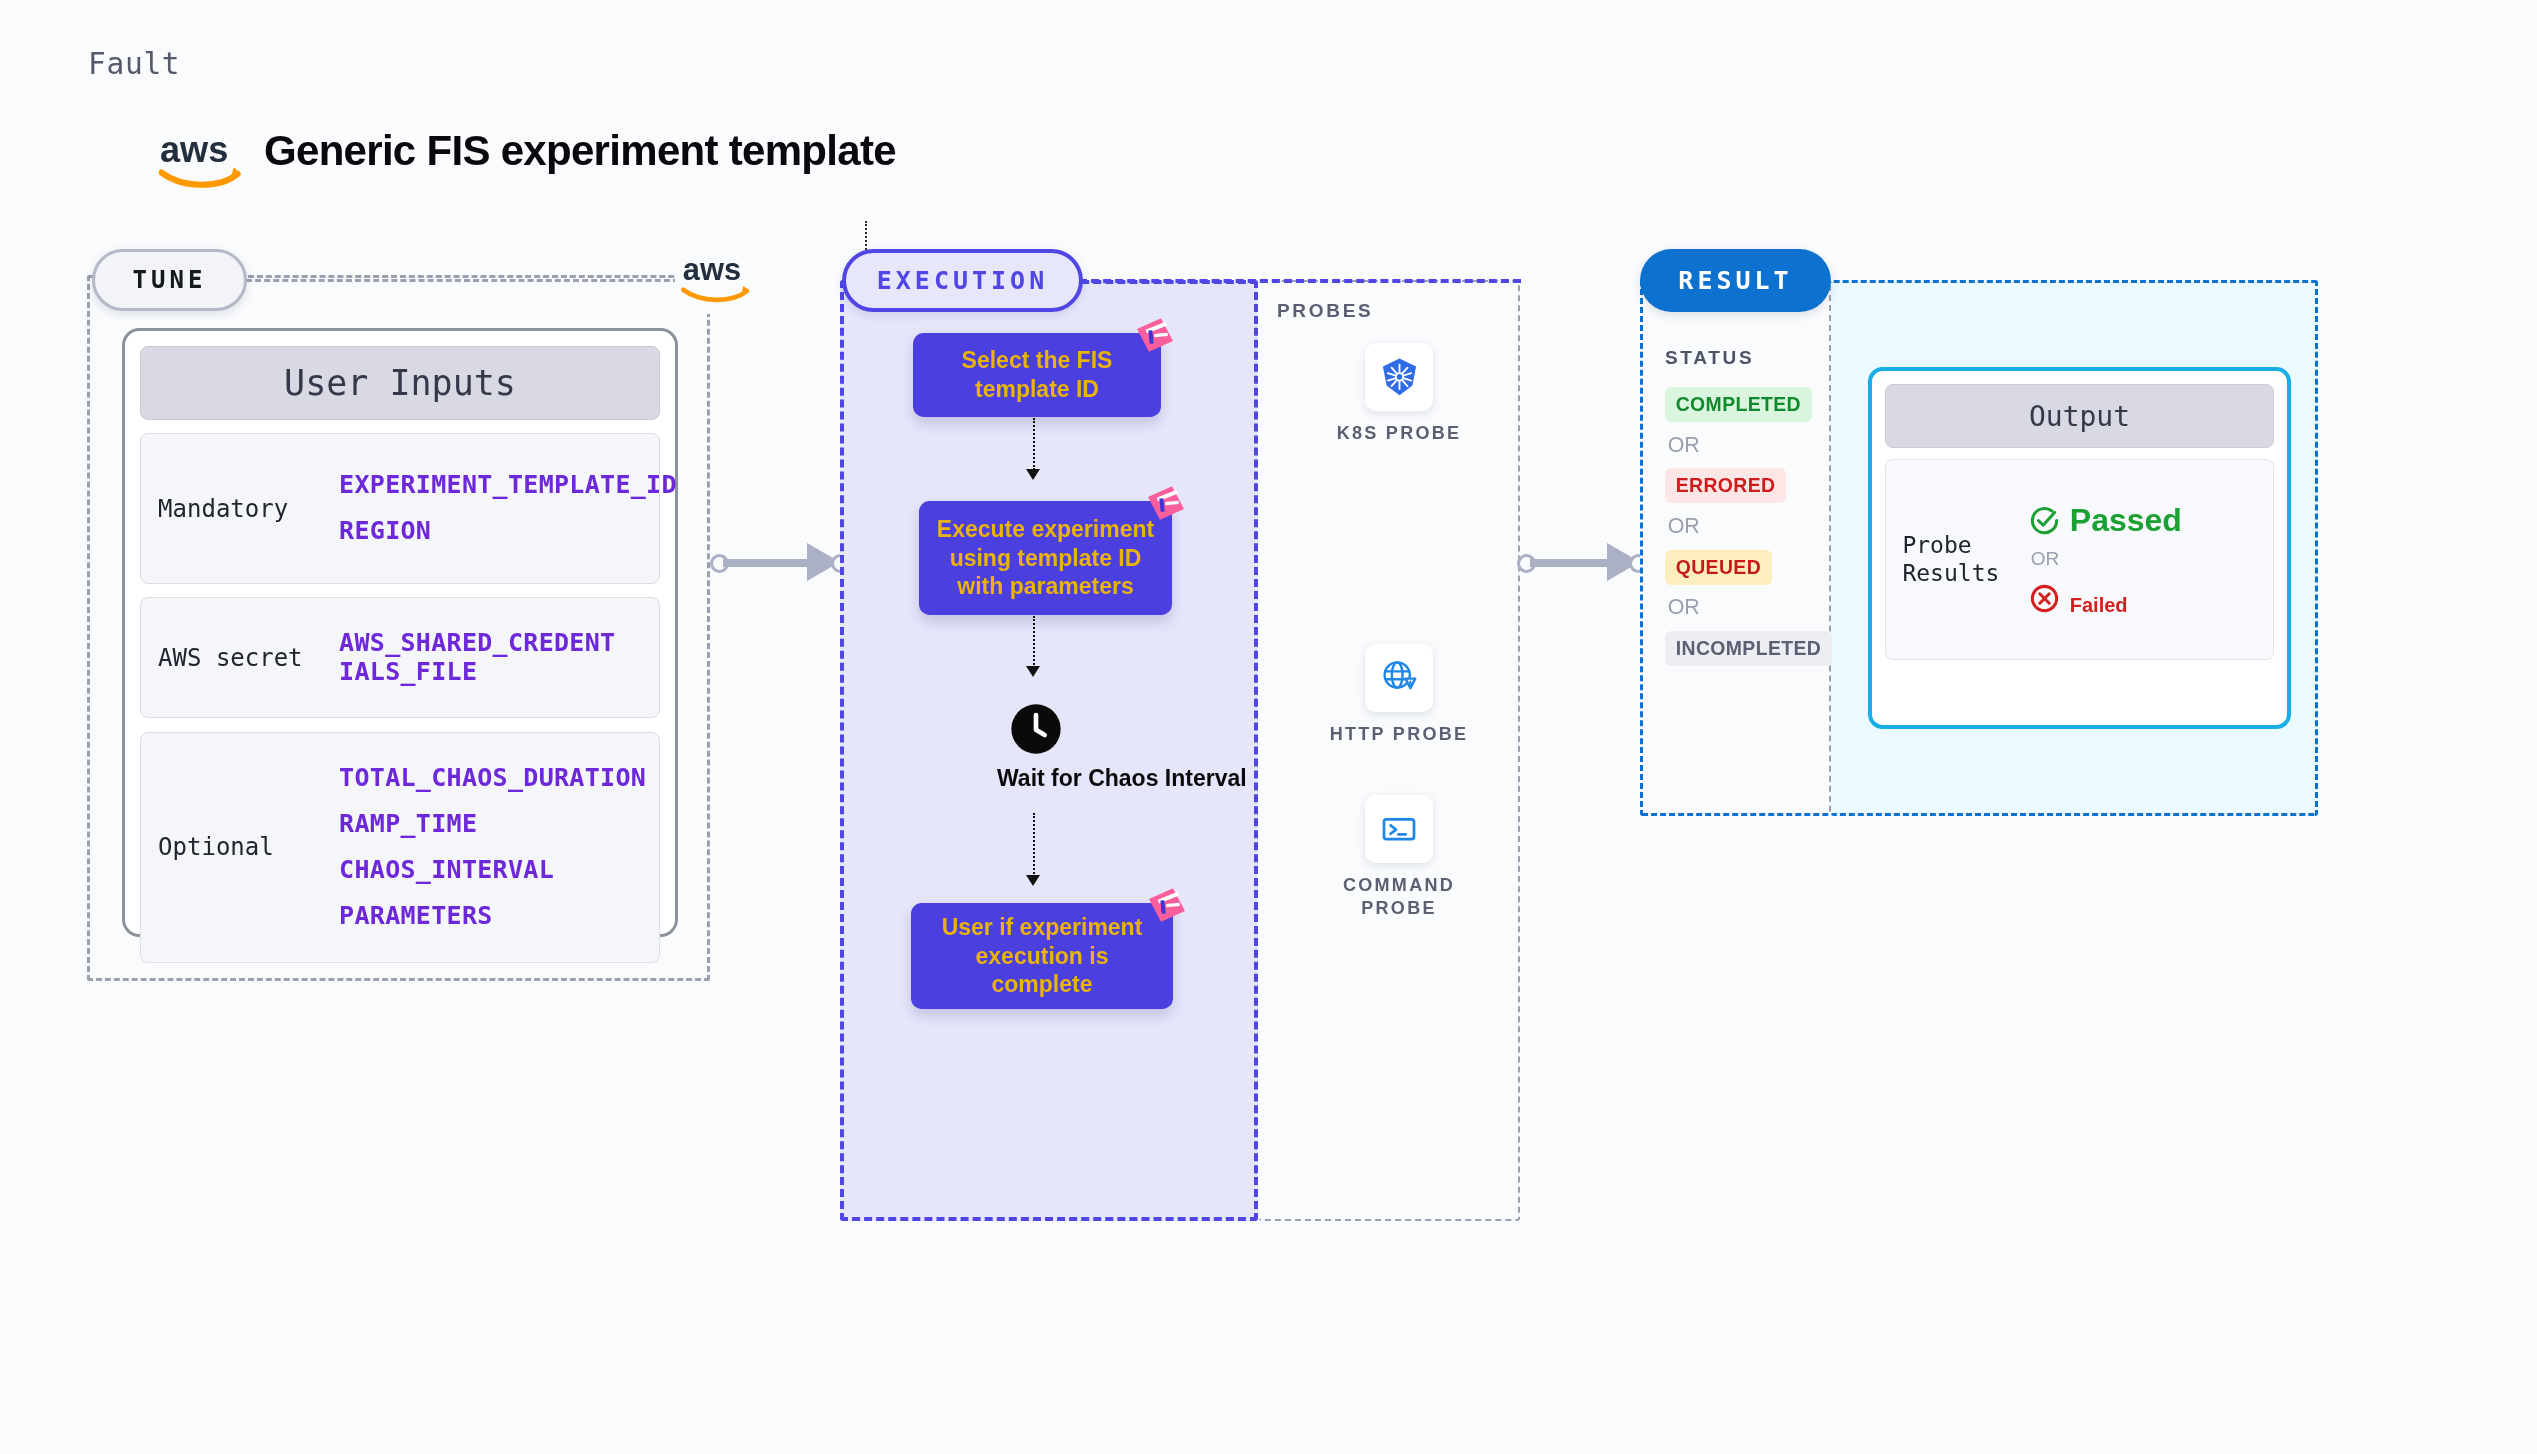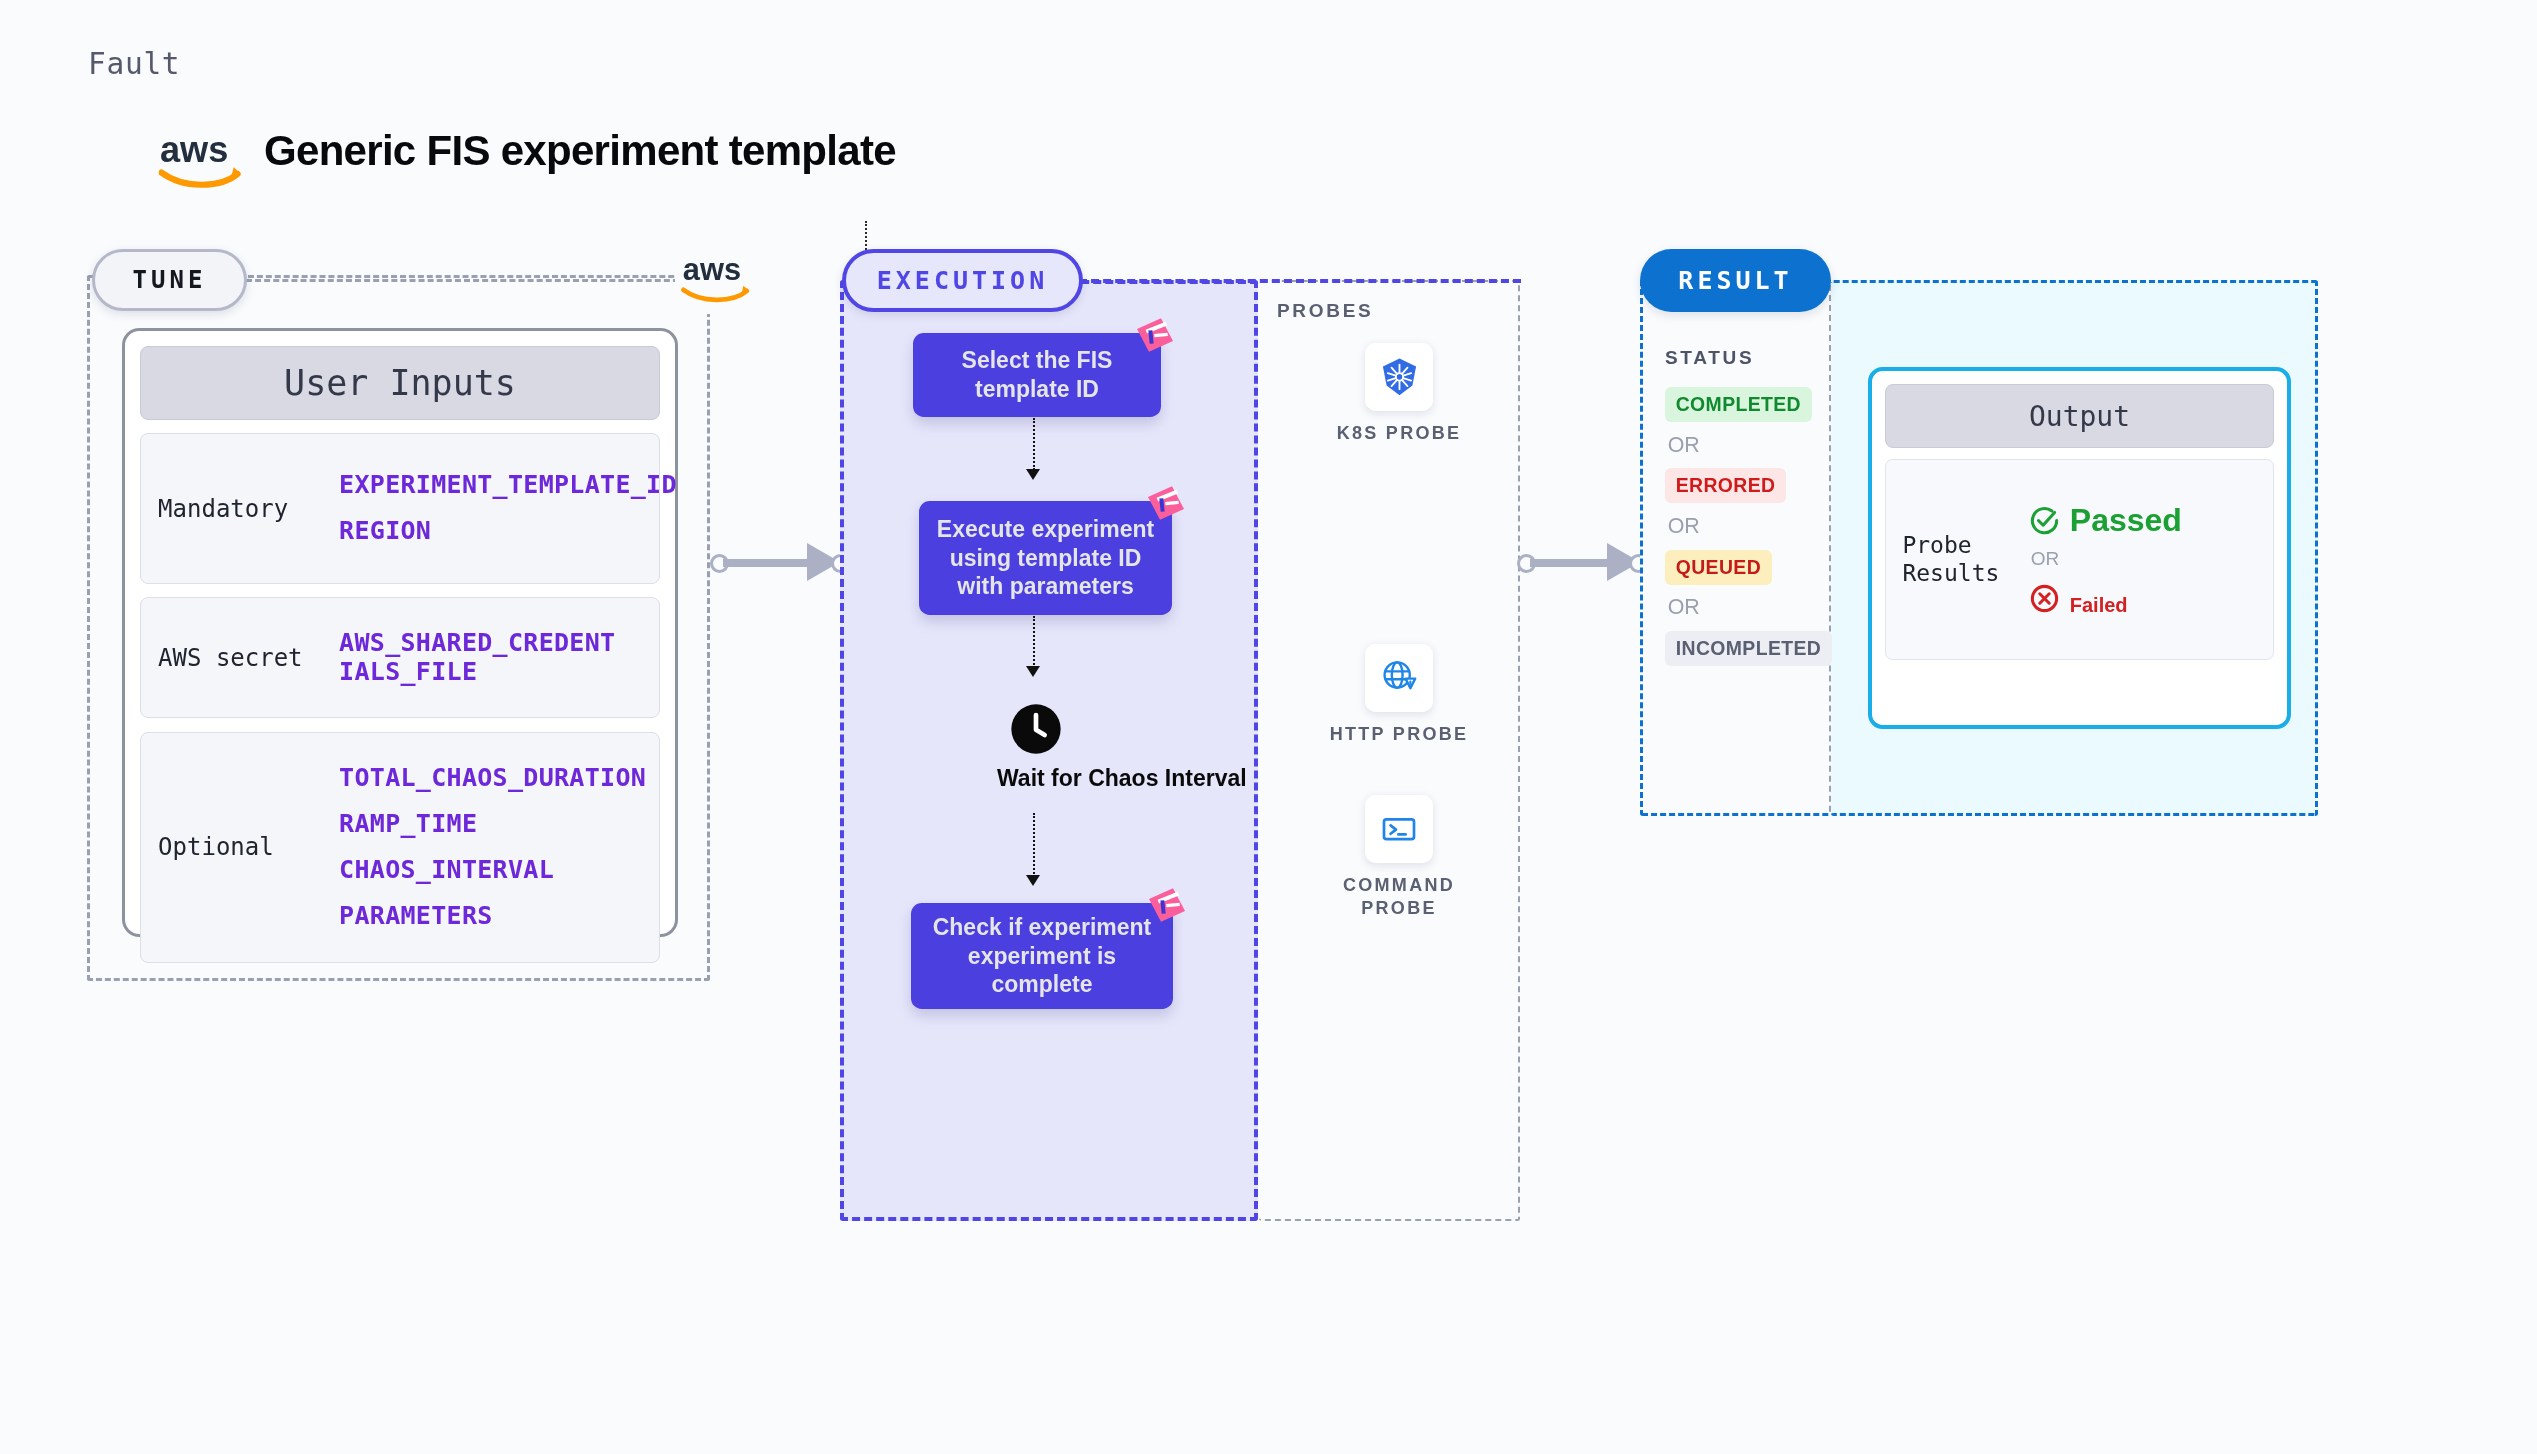--- a/index.html
+++ b/index.html
@@ -105,21 +105,21 @@
     position: absolute; left: 1079px; top: 279px; width: 442px; height: 0;
     border-top: 4px dashed #4f46e5; z-index: 2;
   }
   .exec-tick {
     position: absolute; left: 865px; top: 221px; width: 0; height: 40px;
     border-left: 2.7px dotted #2a2a2a;
   }
 
   .flow-box {
     position: absolute;
-    background: #4b3fe0; color: #e5e5e5; border-radius: 10.7px;
+    background: #4b3fe0; color: #eab308; border-radius: 10.7px;
     display: flex; align-items: center; justify-content: flex-end; text-align: center;
     font-size: 23px; font-weight: bold; line-height: 1.25; padding: 9.4px 16px;
     box-shadow: 0 6.7px 13.4px rgba(40,40,110,.18);
   }
   .fb1 { left: 913px; top: 333px; width: 248px; height: 84px; }
   .fb2 { left: 919px; top: 501px; width: 253px; height: 114px; }
   .fb3 { left: 911px; top: 903px; width: 262px; height: 106px; }
 
   .litmus {
     position: absolute; right: -14.7px; top: -16px; width: 42px; height: 36px;
@@ -333,21 +333,21 @@
         <path d="M39 18 L39 40 L52 48" stroke="#ffffff" stroke-width="7" fill="none" stroke-linecap="round" stroke-linejoin="round"></path>
       </svg>
     </div>
     <div class="wait-label">Wait for Chaos Interval</div>
   </div>
 
   <div class="arrow-down a3"></div>
   <div class="arrow-head a3h"></div>
 
   <div class="flow-box fb3">
-    <span>Check if experiment experiment is complete</span>
+    <span>User if experiment execution is complete</span>
     <span class="litmus">
       <svg viewBox="0 0 62 54" width="42" height="36">
         <path d="M4 18 L40 2 L58 36 L22 52 Z" fill="#fa5f9c"></path>
         <path d="M18 22 L48 10" stroke="#ffffff" stroke-width="6" fill="none"></path>
         <path d="M26 40 L24 20" stroke="#3b35d6" stroke-width="6" fill="none"></path>
         <path d="M30 28 L50 26" stroke="#ffffff" stroke-width="5" fill="none"></path>
       </svg>
     </span>
   </div>
 

